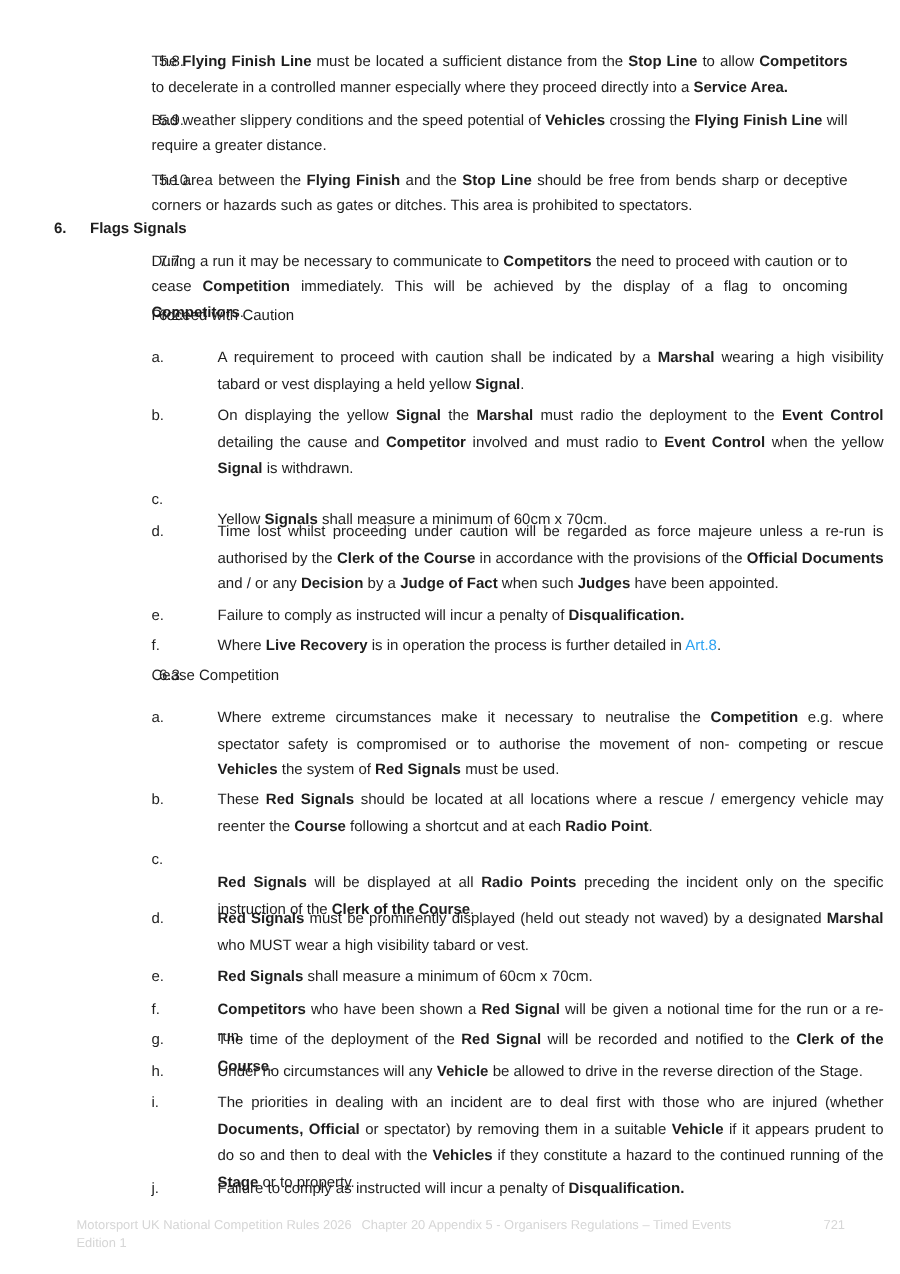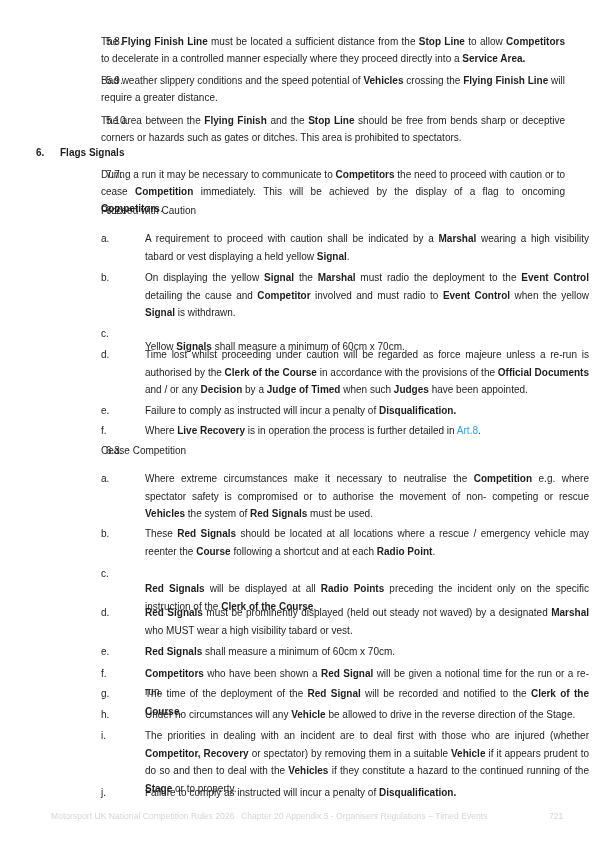--- a/index.html
+++ b/index.html
@@ -43,21 +43,21 @@
 <div class="sub-letter" style="top:233px">a.</div>
 <div class="sub-text" style="top:230px">A requirement to proceed with caution shall be indicated by a <b>Marshal</b> wearing a high visibility tabard or vest displaying a held yellow <b>Signal</b>.</div>
 
 <div class="sub-letter" style="top:272px">b.</div>
 <div class="sub-text" style="top:269px">On displaying the yellow <b>Signal</b> the <b>Marshal</b> must radio the deployment to the <b>Event Control</b> detailing the cause and <b>Competitor</b> involved and must radio to <b>Event Control</b> when the yellow <b>Signal</b> is withdrawn.</div>
 
 <div class="sub-letter" style="top:328px">c.</div>
 <div class="sub-text" style="top:338px">Yellow <b>Signals</b> shall measure a minimum of 60cm x 70cm.</div>
 
 <div class="sub-letter" style="top:349px">d.</div>
-<div class="sub-text" style="top:346px">Time lost whilst proceeding under caution will be regarded as force majeure unless a re-run is authorised by the <b>Clerk of the Course</b> in accordance with the provisions of the <b>Official Documents</b> and / or any <b>Decision</b> by a <b>Judge of Timed</b> when such <b>Judges</b> have been appointed.</div>
+<div class="sub-text" style="top:346px">Time lost whilst proceeding under caution will be regarded as force majeure unless a re-run is authorised by the <b>Clerk of the Course</b> in accordance with the provisions of the <b>Official Documents</b> and / or any <b>Decision</b> by a <b>Judge of Fact</b> when such <b>Judges</b> have been appointed.</div>
 
 <div class="sub-letter" style="top:405px">e.</div>
 <div class="sub-text" style="top:402px">Failure to comply as instructed will incur a penalty of <b>Disqualification.</b></div>
 
 <div class="sub-letter" style="top:425px">f.</div>
 <div class="sub-text" style="top:422px">Where <b>Live Recovery</b> is in operation the process is further detailed in <a class="link">Art.8</a>.</div>
 
 <div class="num" style="top:445px">6.3.</div>
 <div class="heading" style="top:445px">Cease Competition</div>
 
@@ -79,22 +79,23 @@
 <div class="sub-letter" style="top:668px">f.</div>
 <div class="sub-text" style="top:665px"><b>Competitors</b> who have been shown a <b>Red Signal</b> will be given a notional time for the run or a re-run.</div>
 
 <div class="sub-letter" style="top:688px">g.</div>
 <div class="sub-text" style="top:685px">The time of the deployment of the <b>Red Signal</b> will be recorded and notified to the <b>Clerk of the Course</b>.</div>
 
 <div class="sub-letter" style="top:709px">h.</div>
 <div class="sub-text" style="top:706px">Under no circumstances will any <b>Vehicle</b> be allowed to drive in the reverse direction of the Stage.</div>
 
 <div class="sub-letter" style="top:730px">i.</div>
-<div class="sub-text" style="top:727px">The priorities in dealing with an incident are to deal first with those who are injured (whether <b>Competitor, Recovery</b> or spectator) by removing them in a suitable <b>Vehicle</b> if it appears prudent to do so and then to deal with the <b>Vehicles</b> if they constitute a hazard to the continued running of the <b>Stage</b> or to property.</div>
+<div class="sub-text" style="top:727px">The priorities in dealing with an incident are to deal first with those who are injured (whether <b>Documents, Official</b> or spectator) by removing them in a suitable <b>Vehicle</b> if it appears prudent to do so and then to deal with the <b>Vehicles</b> if they constitute a hazard to the continued running of the <b>Stage</b> or to property.</div>
 
 <div class="sub-letter" style="top:787px">j.</div>
 <div class="sub-text" style="top:784px">Failure to comply as instructed will incur a penalty of <b>Disqualification.</b></div>
 
 <div class="footer" style="left:36px; top:810px;">
   <span class="line">Motorsport UK National Competition Rules 2026</span>
+  <span class="line">Edition 1</span>
 </div>
 <div class="footer" style="left:241px; top:810px;">Chapter 20 Appendix 5 - Organisers Regulations – Timed Events</div>
 <div class="footer" style="left:549px; top:810px;">721</div>
 
 </body></html>

